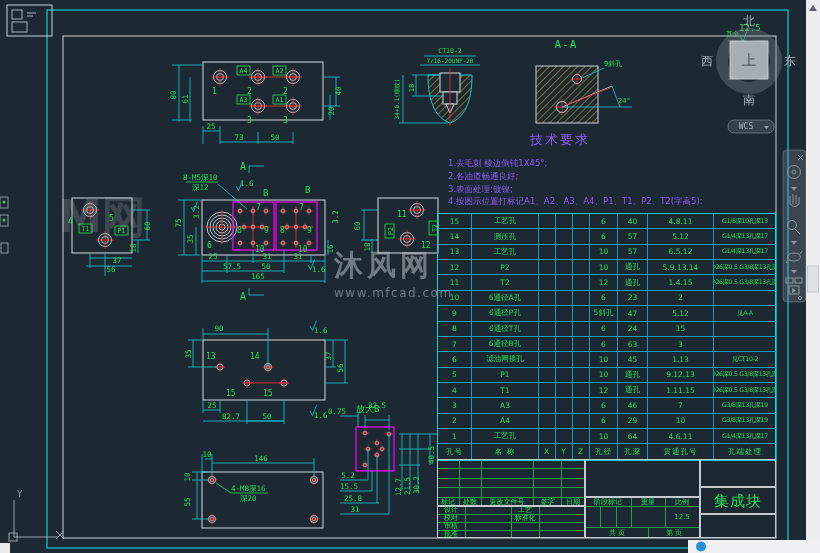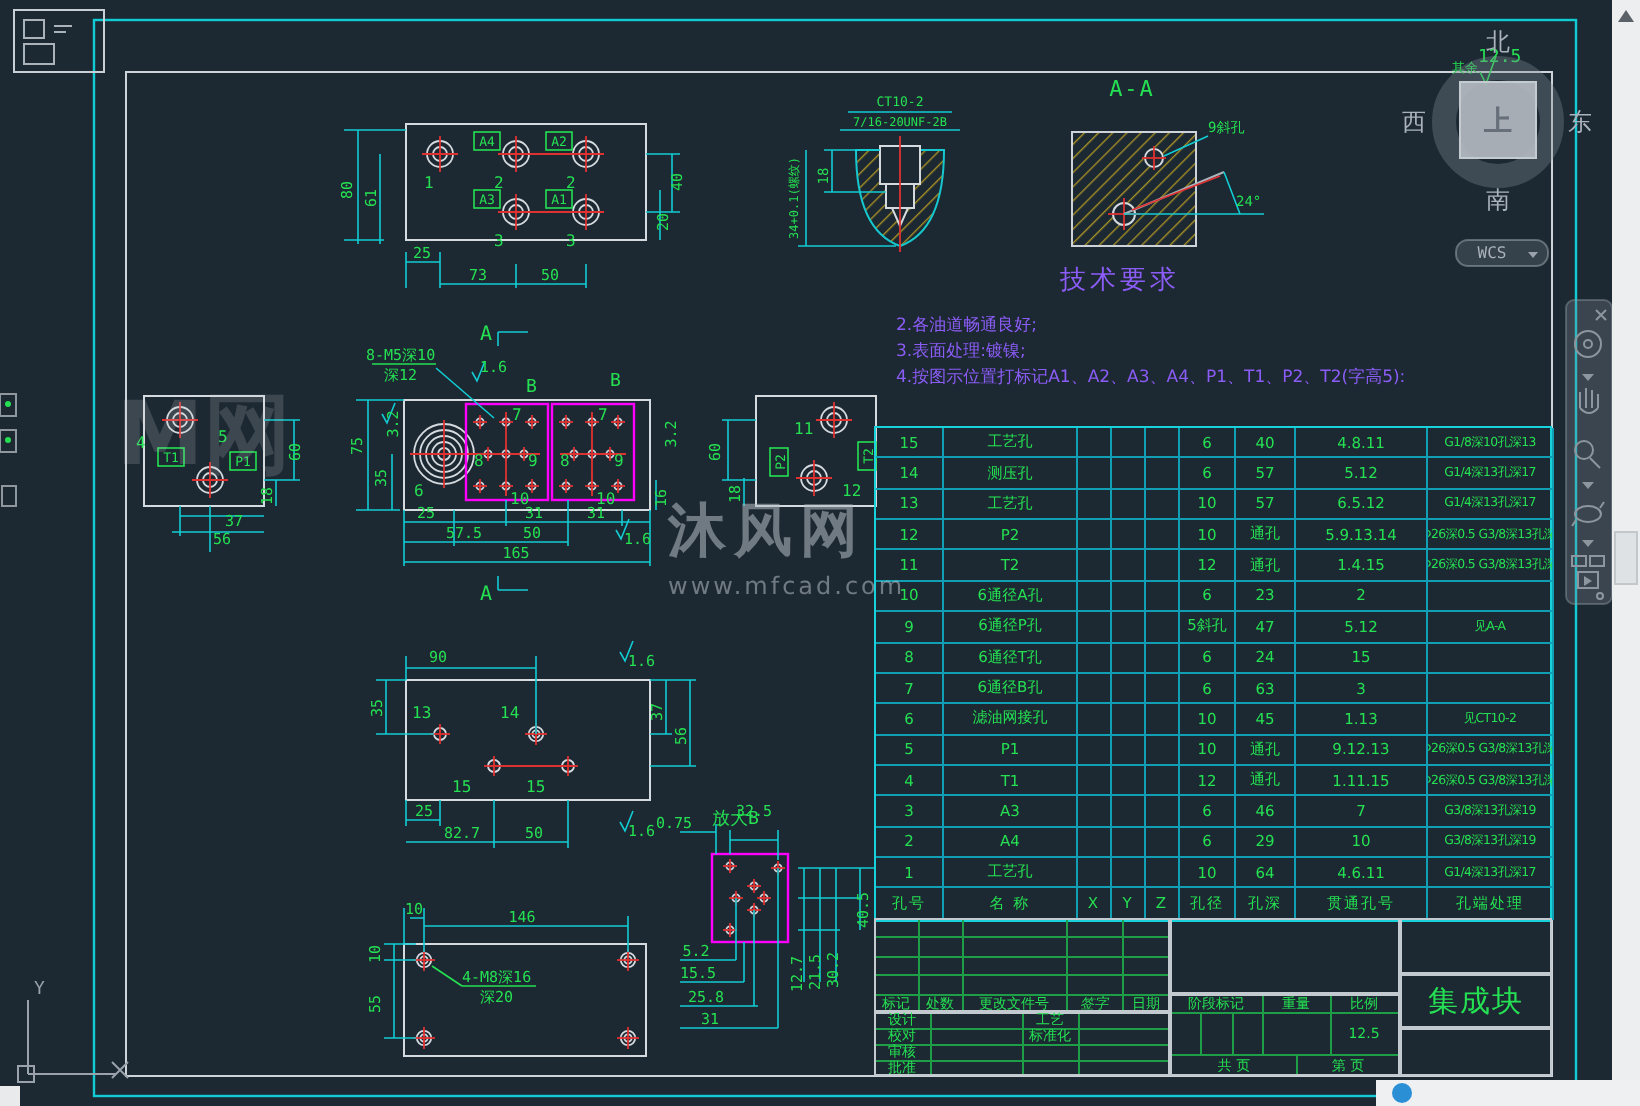--- a/index.html
+++ b/index.html
@@ -408,20 +408,21 @@
   <g stroke="#9aa3ab" fill="none">
     <path d="M14,500 V537 M14,537 H58"></path>
     <path d="M56,531 l8,8 M64,531 l-8,8"></path>
     <rect x="9" y="533" width="8" height="8"></rect>
     <text x="17" y="497" font-size="9" fill="#9aa3ab" stroke="none">Y</text>
   </g>
 </svg>
 
 <div id="tech" class="ov">
   <span class="tt">技术要求</span>
+  <div class="tl">1.去毛刺 棱边倒钝1X45°;</div>
   <div class="tl">2.各油道畅通良好;</div>
   <div class="tl">3.表面处理:镀镍;</div>
   <div class="tl">4.按图示位置打标记A1、A2、A3、A4、P1、T1、P2、T2(字高5):</div>
 </div>
 
 <div id="holetable" class="ov">
       <div class="htc">15</div>
       <div class="htc">工艺孔</div>
       <div class="htc"></div>
       <div class="htc"></div>

